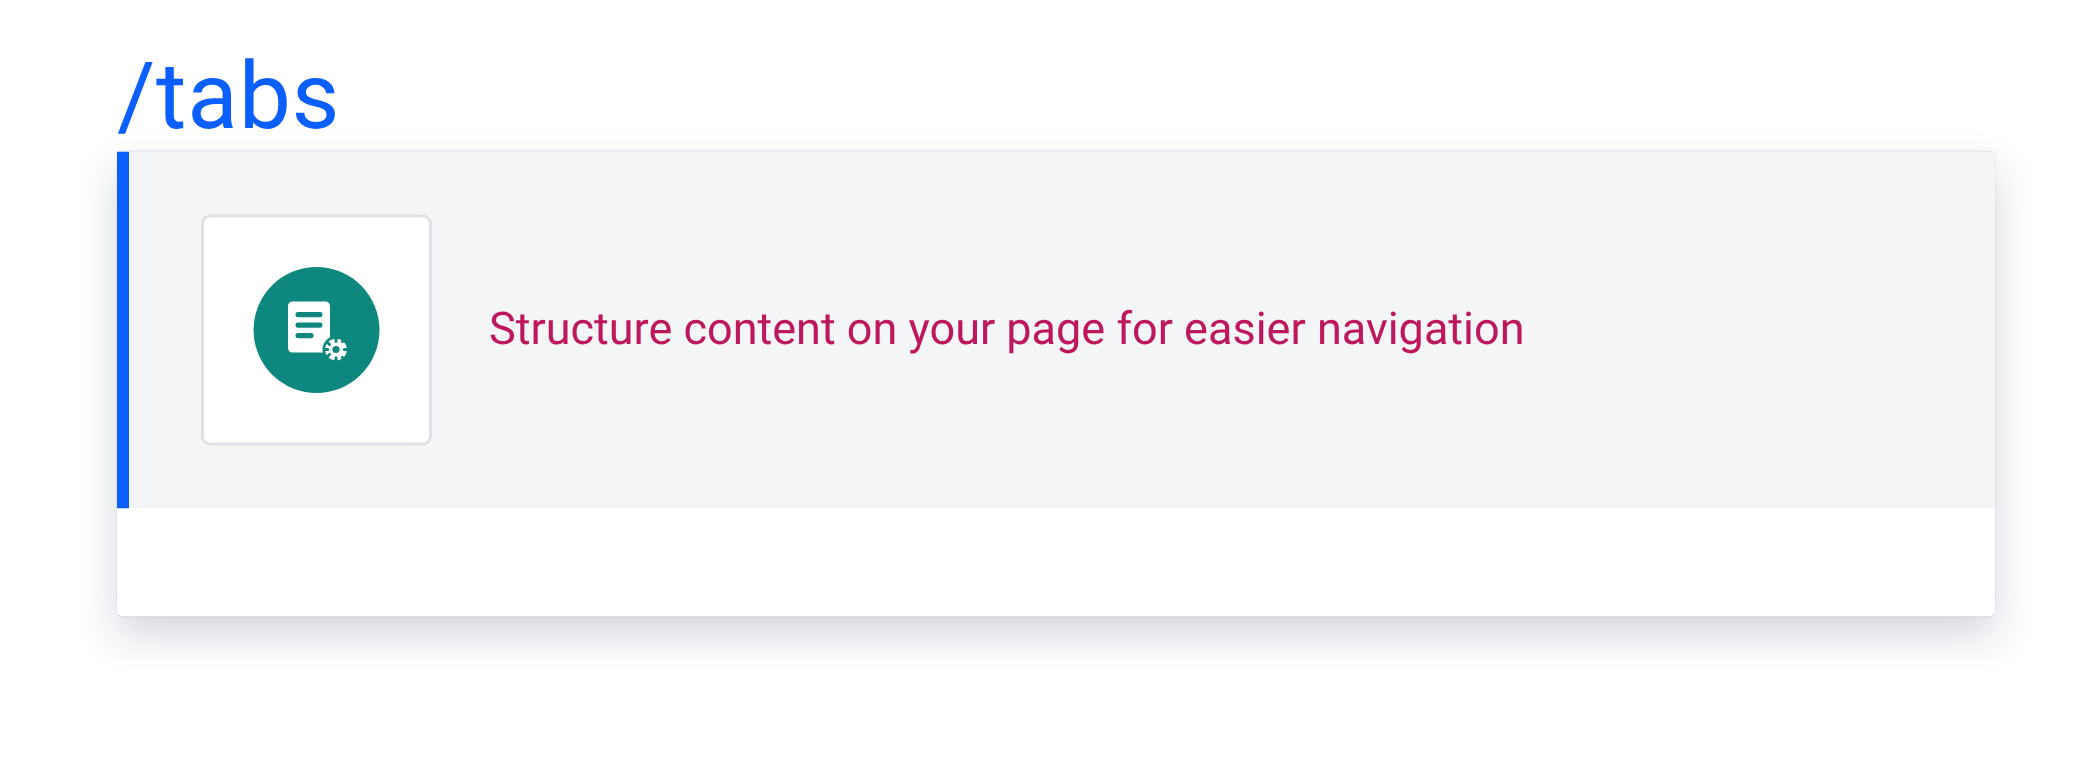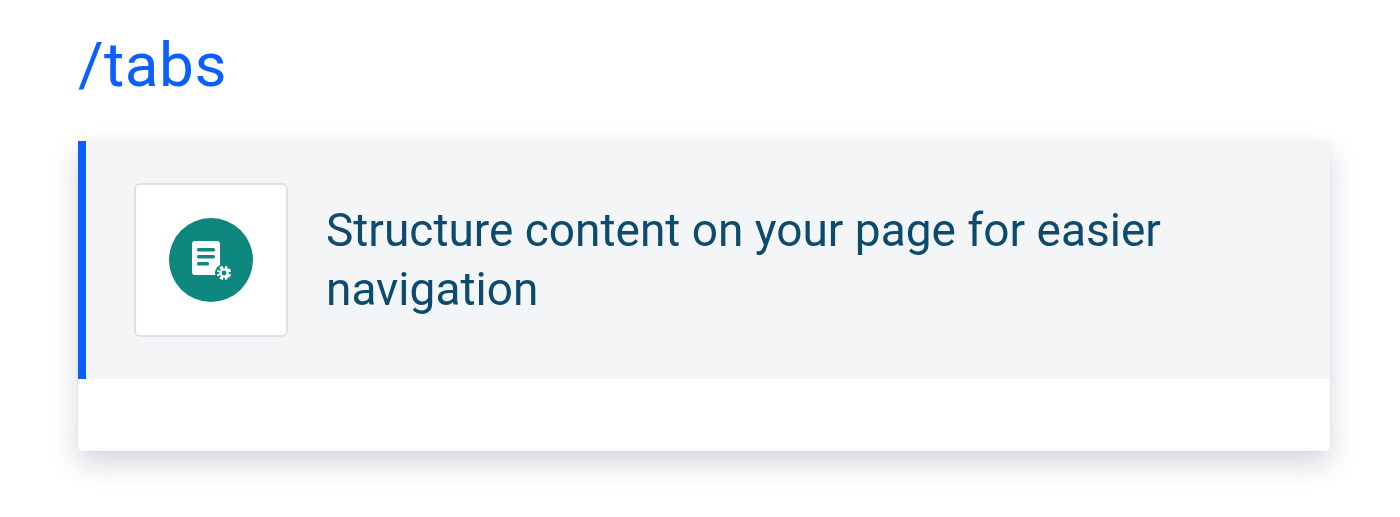--- a/index.html
+++ b/index.html
@@ -17,21 +17,20 @@
     padding-top: 28px;
     padding-left: 78px;
     box-sizing: border-box;
   }
 
   .search-text {
     color: #0b5fff;
     font-size: 62px;
     font-weight: 400;
     letter-spacing: 0.5px;
-    margin-bottom: 40px;
   }
 
   .dropdown {
     position: relative;
     width: 1252px;
     background: #ffffff;
     border-radius: 4px;
     box-shadow: 0 12px 28px rgba(9,30,66,0.18), 0 0 1px rgba(9,30,66,0.2);
   }
 
@@ -89,22 +88,22 @@
     flex-direction: column;
     gap: 14px;
   }
   .title {
     font-size: 50px;
     font-weight: 500;
     color: #172b4d;
     line-height: 1.15;
   }
   .desc {
-    font-size: 46px;
-    color: #0c4a6e;
+    font-size: 30px;
+    color: #be185d;
     line-height: 1.28;
     max-width: 860px;
   }
 
   .below {
     height: 70px;
     background: #ffffff;
   }
 </style>
 </head>

